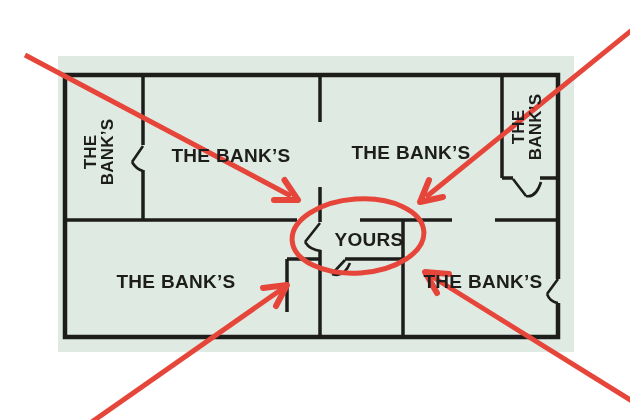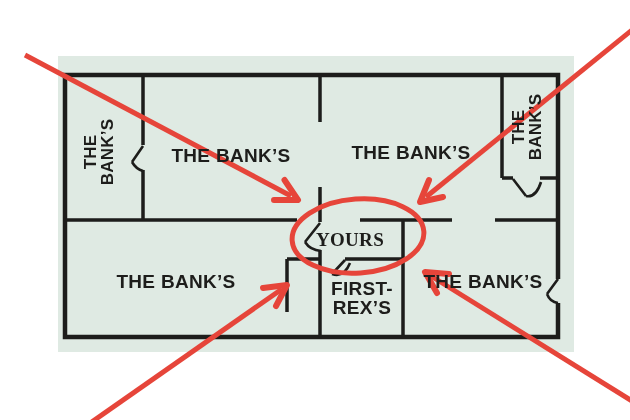--- a/index.html
+++ b/index.html
@@ -9,21 +9,21 @@
   svg.overlay{position:absolute;left:0;top:0;width:630px;height:420px;}
   .lbl{position:absolute;font-weight:700;font-size:19px;color:#1d1d1b;
        transform:translate(-50%,-50%);white-space:pre;text-align:center;
        letter-spacing:.3px;line-height:19px;}
   .lbl-vert{font-size:17px;line-height:17px;letter-spacing:.2px;
        transform:translate(-50%,-50%) rotate(-90deg);}
   #lbl-top-left{left:231px;top:155px;}
   #lbl-top-right{left:411px;top:152px;}
   #lbl-bottom-left{left:176px;top:281px;}
   #lbl-bottom-right{left:483px;top:281px;}
-  #lbl-yours{left:350px;top:239px;font-family:Liberation Serif, serif;}
+  #lbl-yours{left:369px;top:239px;}
   #lbl-first-rex{left:362px;top:298px;}
   #lbl-left-wing{left:99px;top:152px;}
   #lbl-right-wing{left:527px;top:127px;}
 </style>
 </head>
 <body>
 
 <div class="stage">
 
   <div class="panel" id="green-panel" style="background: rgb(223, 234, 227);"></div>
@@ -74,16 +74,14 @@
 
   <div class="lbl" id="lbl-top-left">THE BANK’S</div>
   <div class="lbl" id="lbl-top-right">THE BANK’S</div>
   <div class="lbl" id="lbl-bottom-left">THE BANK’S</div>
   <div class="lbl" id="lbl-bottom-right">THE BANK’S</div>
   <div class="lbl lbl-vert" id="lbl-left-wing">THE
 BANK’S</div>
   <div class="lbl lbl-vert" id="lbl-right-wing">THE
 BANK’S</div>
   <div class="lbl" id="lbl-yours">YOURS</div>
-  <div class="lbl" id="lbl-first-rex">FIRST-
-REX’S</div>
 
 </div>
 
 </body></html>

